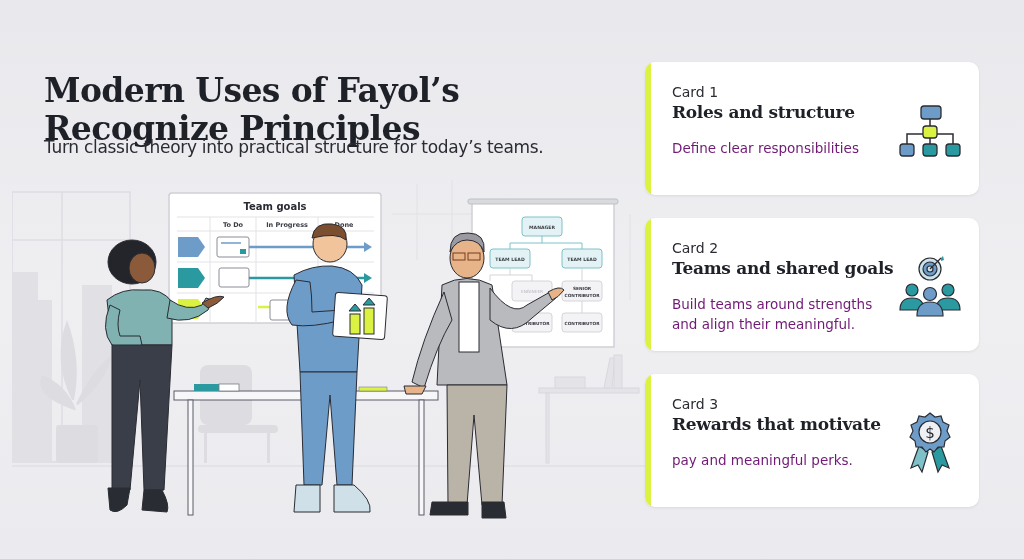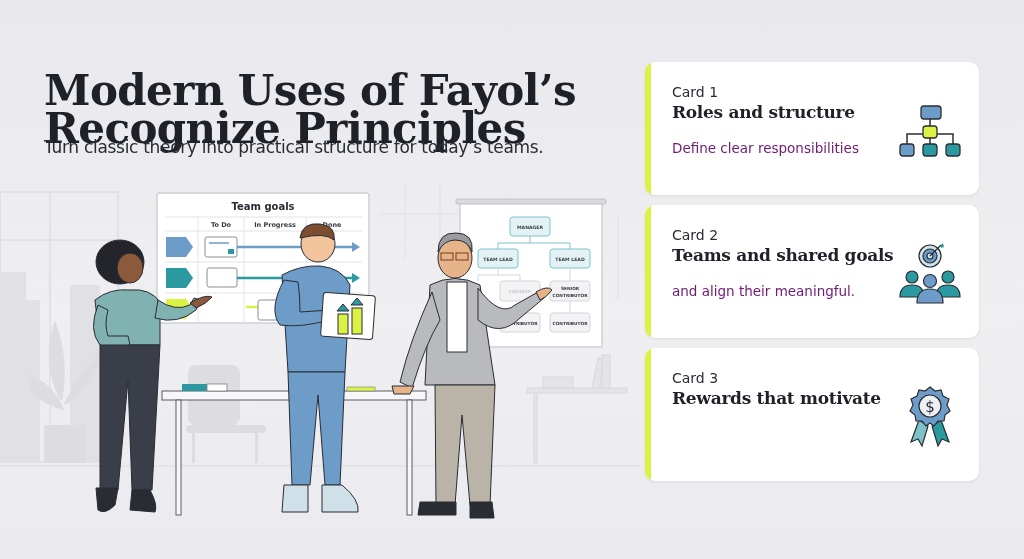--- a/index.html
+++ b/index.html
@@ -6,33 +6,33 @@
     html, body { width: 1024px; height: 559px; overflow: hidden; }
     body {
       background: linear-gradient(180deg, #e9e9ed 0%, #efeff2 55%, #ebebef 100%);
       font-family: "Liberation Sans", sans-serif;
       color: #1e2026;
       position: relative;
     }
     .title {
       position: absolute; left: 44px; top: 72px;
       font-family: "DejaVu Serif", serif; font-weight: bold;
-      font-size: 42px; line-height: 38px; color: #1f2128; letter-spacing: -0.6px;
+      font-size: 33px; line-height: 38px; color: #1f2128; letter-spacing: -0.6px;
     }
     .subtitle {
       position: absolute; left: 44px; top: 137px;
       font-family: "DejaVu Sans", sans-serif;
       font-size: 17px; color: #2a2c33; letter-spacing: -0.3px;
     }
-    .scene { position: absolute; left: 0; top: 170px; width: 640px; height: 389px; padding-left: 28px; }
+    .scene { position: absolute; left: 12px; top: 170px; width: 640px; height: 389px; padding-left: 28px; }
     .scene svg { position: absolute; left: 0; top: 0; }
 
     .cards { position: absolute; left: 645px; top: 62px; width: 334px; }
     .card {
-      position: relative; height: 133px; margin-bottom: 10px;
+      position: relative; height: 133px; margin-bottom: 23px;
       background: #ffffff; border-radius: 10px;
       box-shadow: 0 1px 3px rgba(0,0,0,0.08);
       overflow: hidden;
     }
     .card-accent { position: absolute; left: 0; top: 0; bottom: 0; width: 6px; background: #dcf243; }
     .card-label {
       position: absolute; left: 27px; top: 22px;
       font-family: "DejaVu Sans", sans-serif; font-size: 14px; color: #2a2c33;
     }
     .card-title {
@@ -232,20 +232,21 @@
       <rect x="26" y="46" width="14" height="12" rx="3" fill="#2a9aa0" stroke="#2a2c33" stroke-width="1.3"></rect>
       <rect x="49" y="46" width="14" height="12" rx="3" fill="#2a9aa0" stroke="#2a2c33" stroke-width="1.3"></rect>
     </svg>
   </div>
 
   <div class="card">
     <div class="card-accent"></div>
     <div class="card-label">Card 2</div>
     <div class="card-title">Teams and shared goals</div>
     <div class="card-desc">
+      <div>Build teams around strengths</div>
       <div>and align their meaningful.</div>
     </div>
     <svg class="card-icon" viewBox="0 0 66 66">
       <g stroke="#2a2c33" stroke-width="1.2">
         <circle cx="33" cy="15" r="11" fill="#cde3ea"></circle>
         <circle cx="33" cy="15" r="7" fill="#6e9cc9"></circle>
         <circle cx="33" cy="15" r="3" fill="#cde3ea"></circle>
         <line x1="33" y1="15" x2="44" y2="4"></line>
         <circle cx="15" cy="36" r="6" fill="#2a9aa0"></circle>
         <circle cx="51" cy="36" r="6" fill="#2a9aa0"></circle>
@@ -256,20 +257,21 @@
       </g>
       <path d="M44 4 L46 2 L47 6 L44 7Z" fill="#2a9aa0"></path>
     </svg>
   </div>
 
   <div class="card">
     <div class="card-accent"></div>
     <div class="card-label">Card 3</div>
     <div class="card-title">Rewards that motivate</div>
     <div class="card-desc">
+      <div>pay and meaningful perks.</div>
     </div>
     <svg class="card-icon" viewBox="0 0 66 66">
       <g stroke="#2a2c33" stroke-width="1.2">
         <path d="M22 36 L14 58 L21 55 L25 62 L31 42Z" fill="#7fc1c8"></path>
         <path d="M44 36 L52 58 L45 55 L41 62 L35 42Z" fill="#2a9aa0"></path>
         <path d="M33 3 L38 7 L44 6 L46 12 L52 15 L50 21 L53 27 L48 31 L47 37 L41 37 L37 42 L33 39 L29 42 L25 37 L19 37 L18 31 L13 27 L16 21 L14 15 L20 12 L22 6 L28 7Z" fill="#6e9cc9"></path>
         <circle cx="33" cy="22" r="11" fill="#eef0f3"></circle>
       </g>
       <text x="33" y="28" text-anchor="middle" font-size="15" font-family="DejaVu Sans, sans-serif" fill="#2a2c33">$</text>
     </svg>

